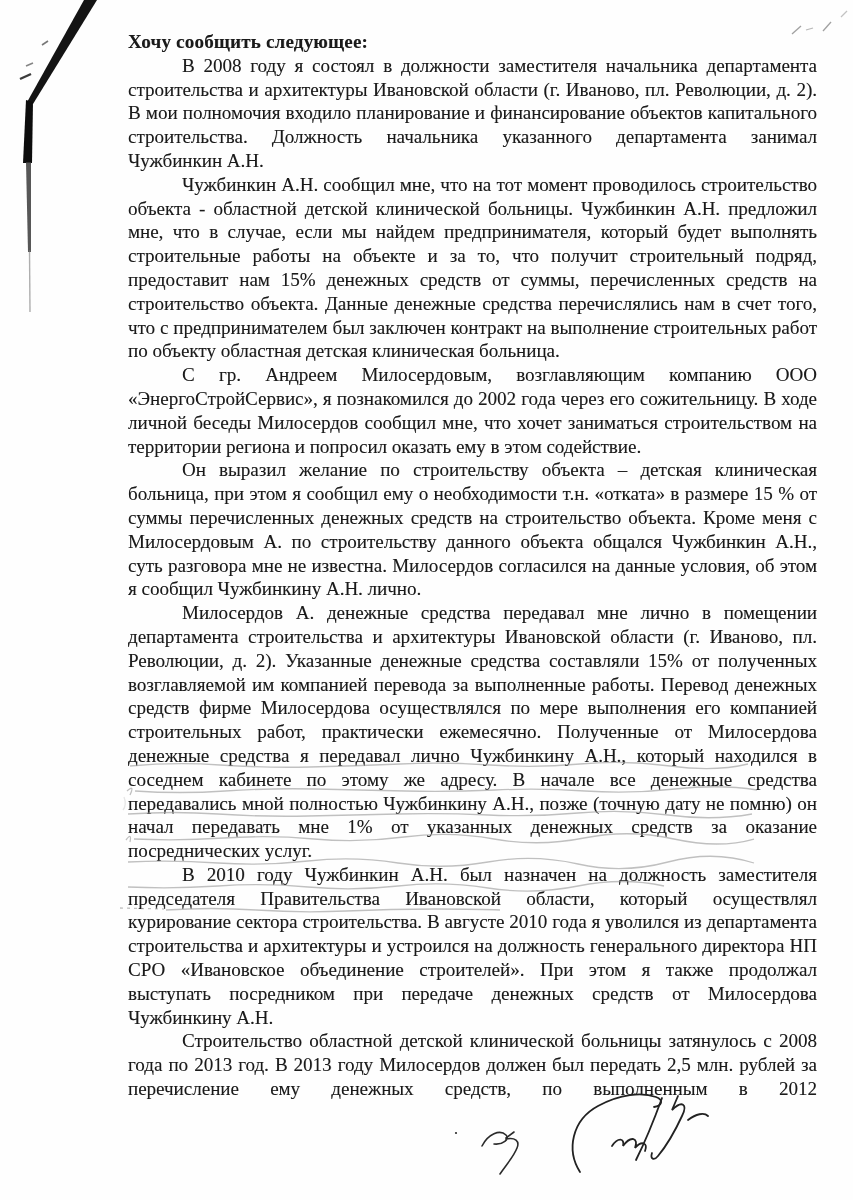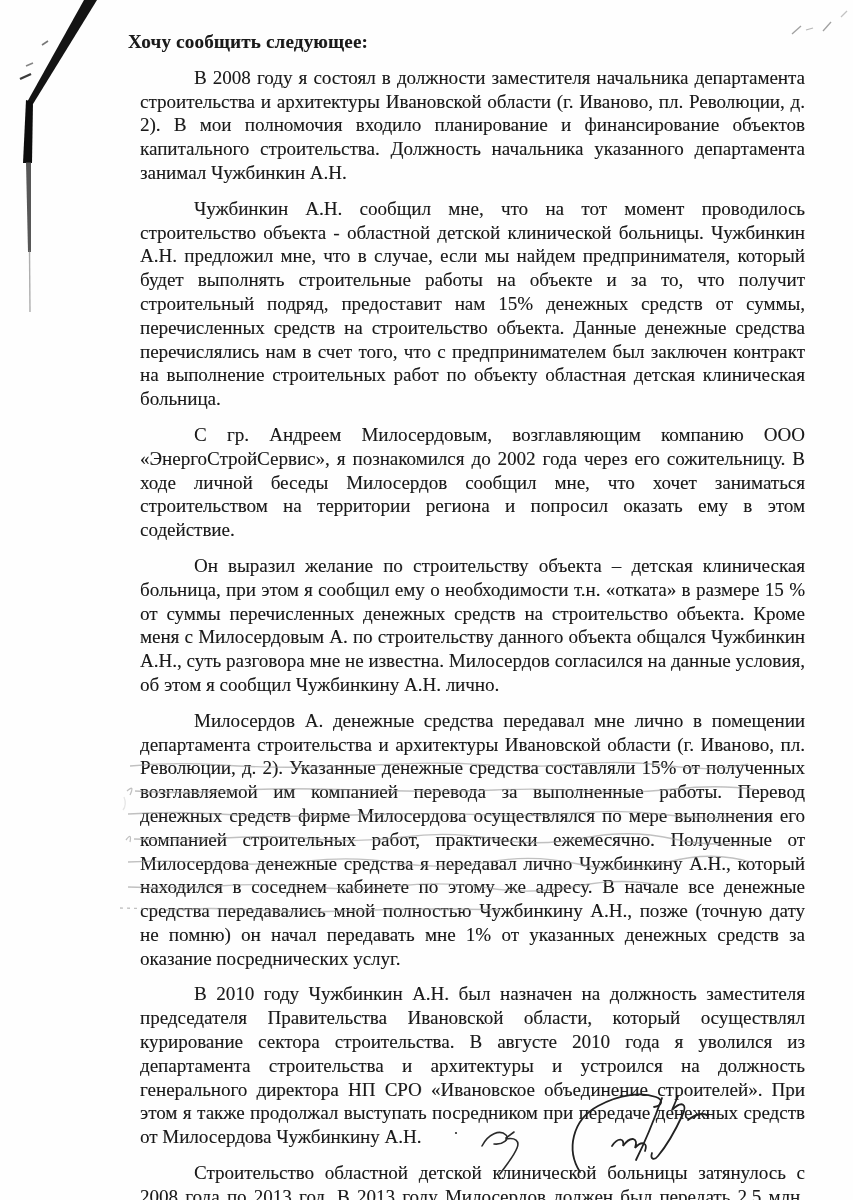--- a/index.html
+++ b/index.html
@@ -15,40 +15,40 @@
   .content{
     position:absolute;left:128px;top:30px;width:689px;
     color:#1a1a1a;font-size:19px;line-height:23.8px;
     text-align:justify;
     text-shadow:0.3px 0.3px 0 rgba(25,25,25,0.35);
   }
   .doc-heading{
     margin:0;font-size:19px;font-weight:bold;text-indent:0;
     letter-spacing:0.2px;
   }
-  .content p{margin:12px;text-indent:54px;}
+  .content p{margin:0;text-indent:54px;}
   .content p.fill-last{text-align-last:justify;}
   svg.overlay{
     position:absolute;left:0;top:0;pointer-events:none;
   }
 </style>
 </head>
 <body>
 
 <div class="page">
 
   <div class="content">
     <h1 class="doc-heading">Хочу сообщить следующее:</h1>
     <p>В 2008 году я состоял в должности заместителя начальника департамента строительства и архитектуры Ивановской области (г. Иваново, пл. Революции, д. 2). В мои полномочия входило планирование и финансирование объектов капитального строительства. Должность начальника указанного департамента занимал Чужбинкин А.Н.</p>
     <p>Чужбинкин А.Н. сообщил мне, что на тот момент проводилось строительство объекта - областной детской клинической больницы. Чужбинкин А.Н. предложил мне, что в случае, если мы найдем предпринимателя, который будет выполнять строительные работы на объекте и за то, что получит строительный подряд, предоставит нам 15% денежных средств от суммы, перечисленных средств на строительство объекта. Данные денежные средства перечислялись нам в счет того, что с предпринимателем был заключен контракт на выполнение строительных работ по объекту областная детская клиническая больница.</p>
     <p>С гр. Андреем Милосердовым, возглавляющим компанию ООО «ЭнергоСтройСервис», я познакомился до 2002 года через его сожительницу. В ходе личной беседы Милосердов сообщил мне, что хочет заниматься строительством на территории региона и попросил оказать ему в этом содействие.</p>
     <p>Он выразил желание по строительству объекта – детская клиническая больница, при этом я сообщил ему о необходимости т.н. «отката» в размере 15 % от суммы перечисленных денежных средств на строительство объекта. Кроме меня с Милосердовым А. по строительству данного объекта общался Чужбинкин А.Н., суть разговора мне не известна. Милосердов согласился на данные условия, об этом я сообщил Чужбинкину А.Н. лично.</p>
     <p>Милосердов А. денежные средства передавал мне лично в помещении департамента строительства и архитектуры Ивановской области (г. Иваново, пл. Революции, д. 2). Указанные денежные средства составляли 15% от полученных возглавляемой им компанией перевода за выполненные работы. Перевод денежных средств фирме Милосердова осуществлялся по мере выполнения его компанией строительных работ, практически ежемесячно. Полученные от Милосердова денежные средства я передавал лично Чужбинкину А.Н., который находился в соседнем кабинете по этому же адресу. В начале все денежные средства передавались мной полностью Чужбинкину А.Н., позже (точную дату не помню) он начал передавать мне 1% от указанных денежных средств за оказание посреднических услуг.</p>
     <p>В 2010 году Чужбинкин А.Н. был назначен на должность заместителя председателя Правительства Ивановской области, который осуществлял курирование сектора строительства. В августе 2010 года я уволился из департамента строительства и архитектуры и устроился на должность генерального директора НП СРО «Ивановское объединение строителей». При этом я также продолжал выступать посредником при передаче денежных средств от Милосердова Чужбинкину А.Н.</p>
-    <p class="fill-last">Строительство областной детской клинической больницы затянулось с 2008 года по 2013 год. В 2013 году Милосердов должен был передать 2,5 млн. рублей за перечисление ему денежных средств, по выполненным в 2007</p>
+    <p class="fill-last">Строительство областной детской клинической больницы затянулось с 2008 года по 2013 год. В 2013 году Милосердов должен был передать 2,5 млн. рублей за перечисление ему денежных средств, по выполненным в 2012</p>
   </div>
 
   <svg class="overlay" width="853" height="1200" viewBox="0 0 853 1200">
 
     <g>
       <path d="M84,0 L97,0 L33,104 L26,104 Z" fill="#141414"></path>
       <path d="M26,100 L33,102 L32,163 L23,163 Z" fill="#0d0d0d"></path>
       <path d="M26,162 L31,162 L31,252 L28,252 Z" fill="#3a3a3a" opacity="0.85"></path>
       <line x1="29.5" y1="250" x2="30" y2="312" stroke="#7a7a7a" stroke-width="1.4" opacity="0.6"></line>
       <path d="M20,79 l11,-5" stroke="#3c3c3c" stroke-width="2.4" fill="none"></path>

